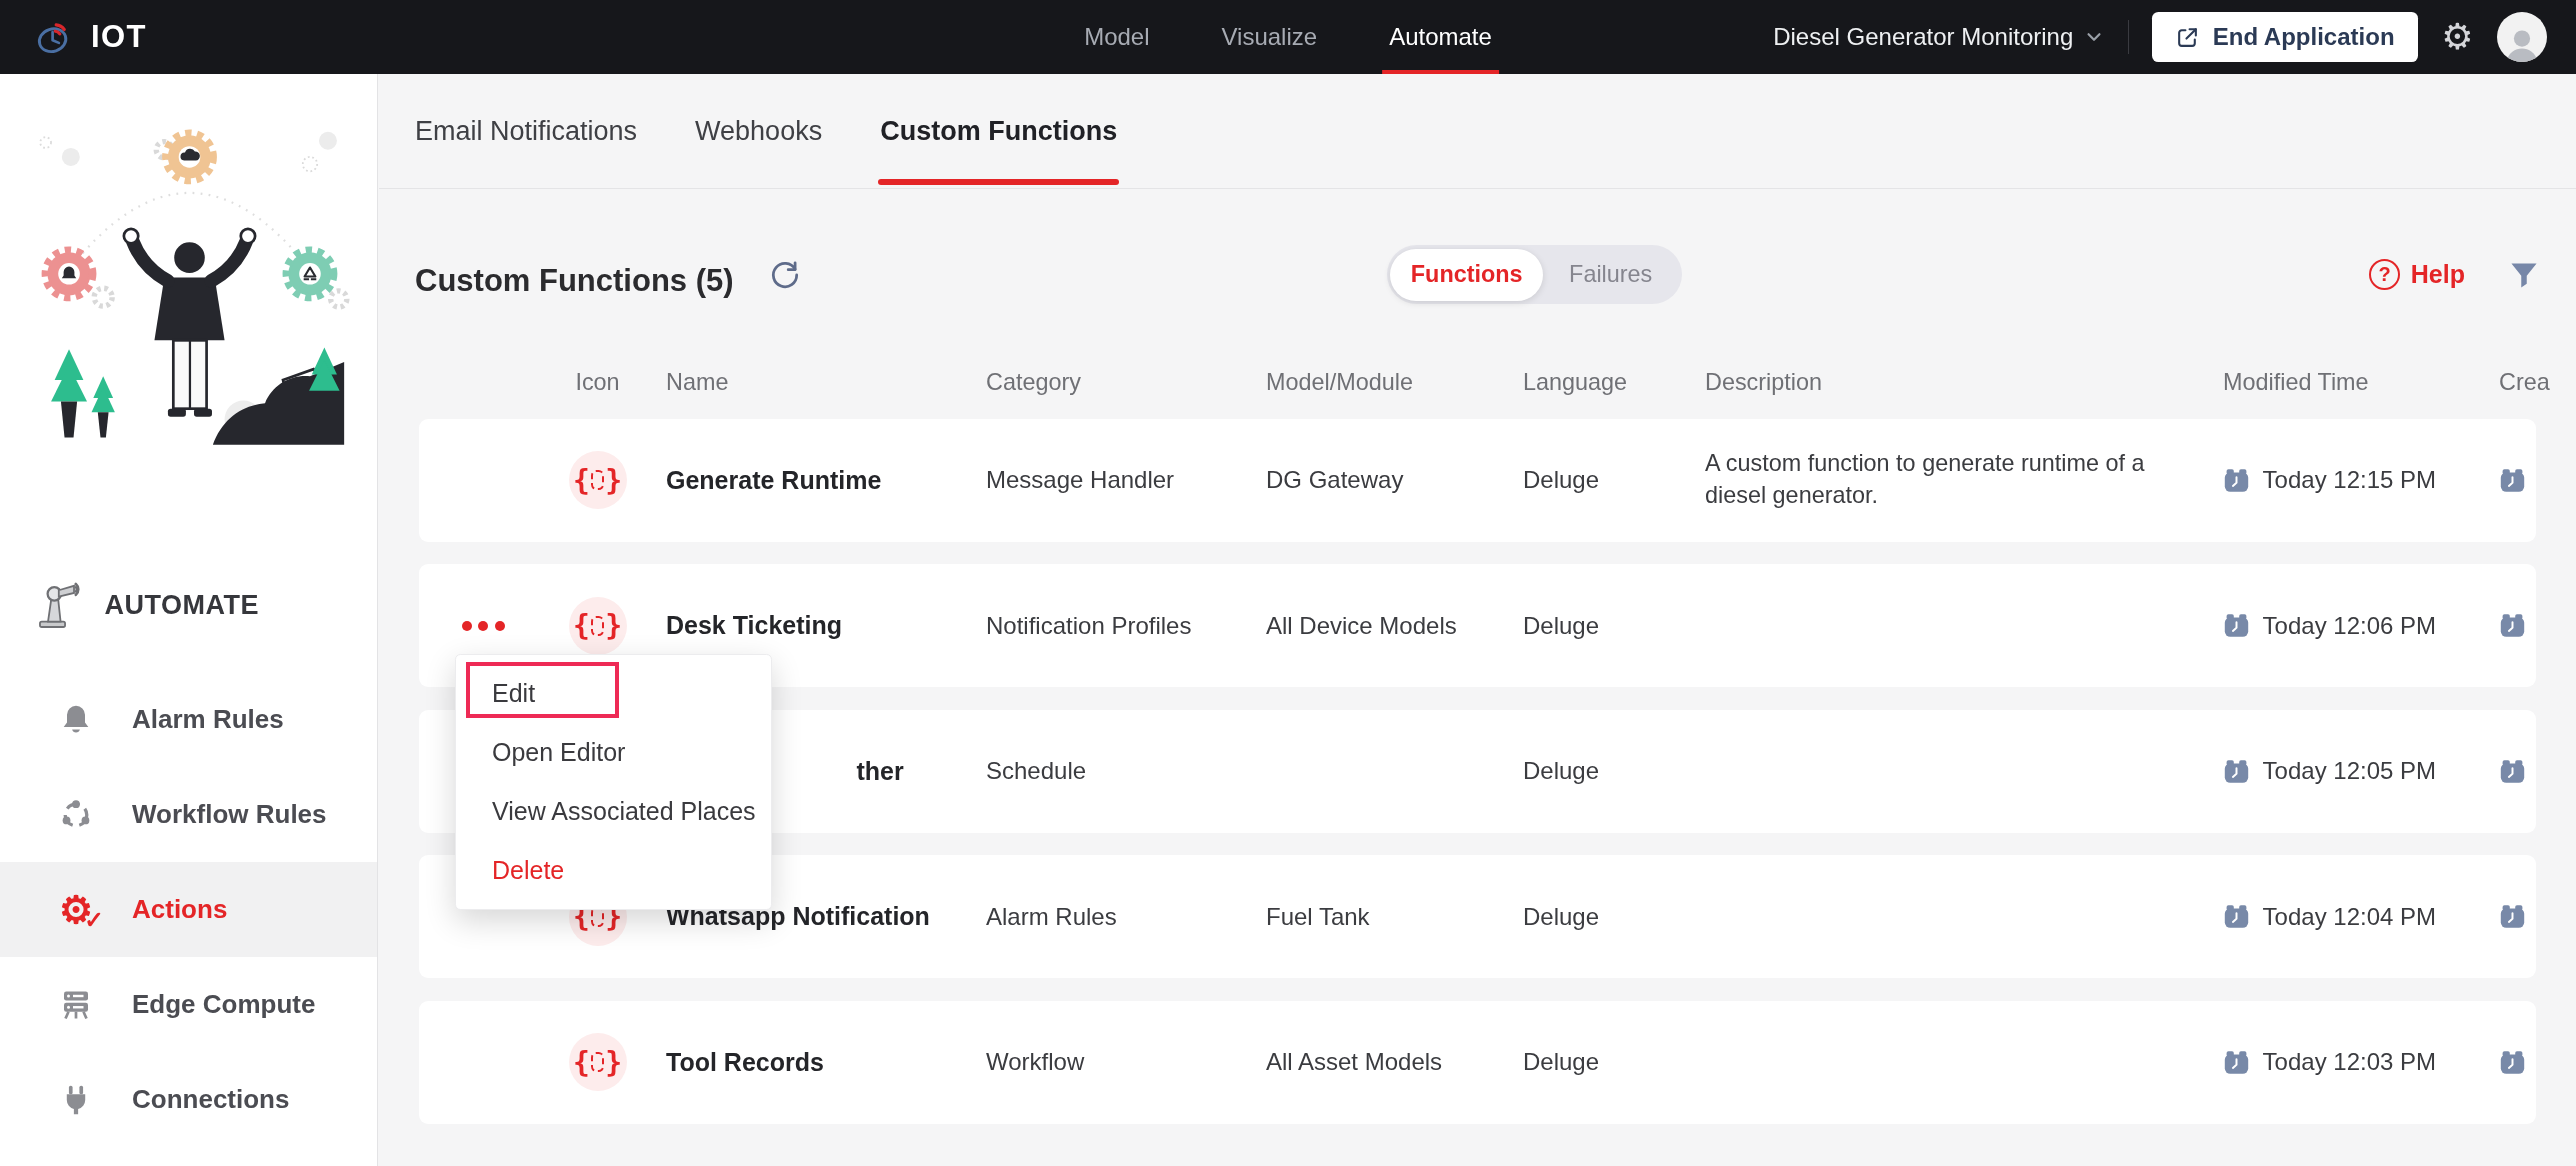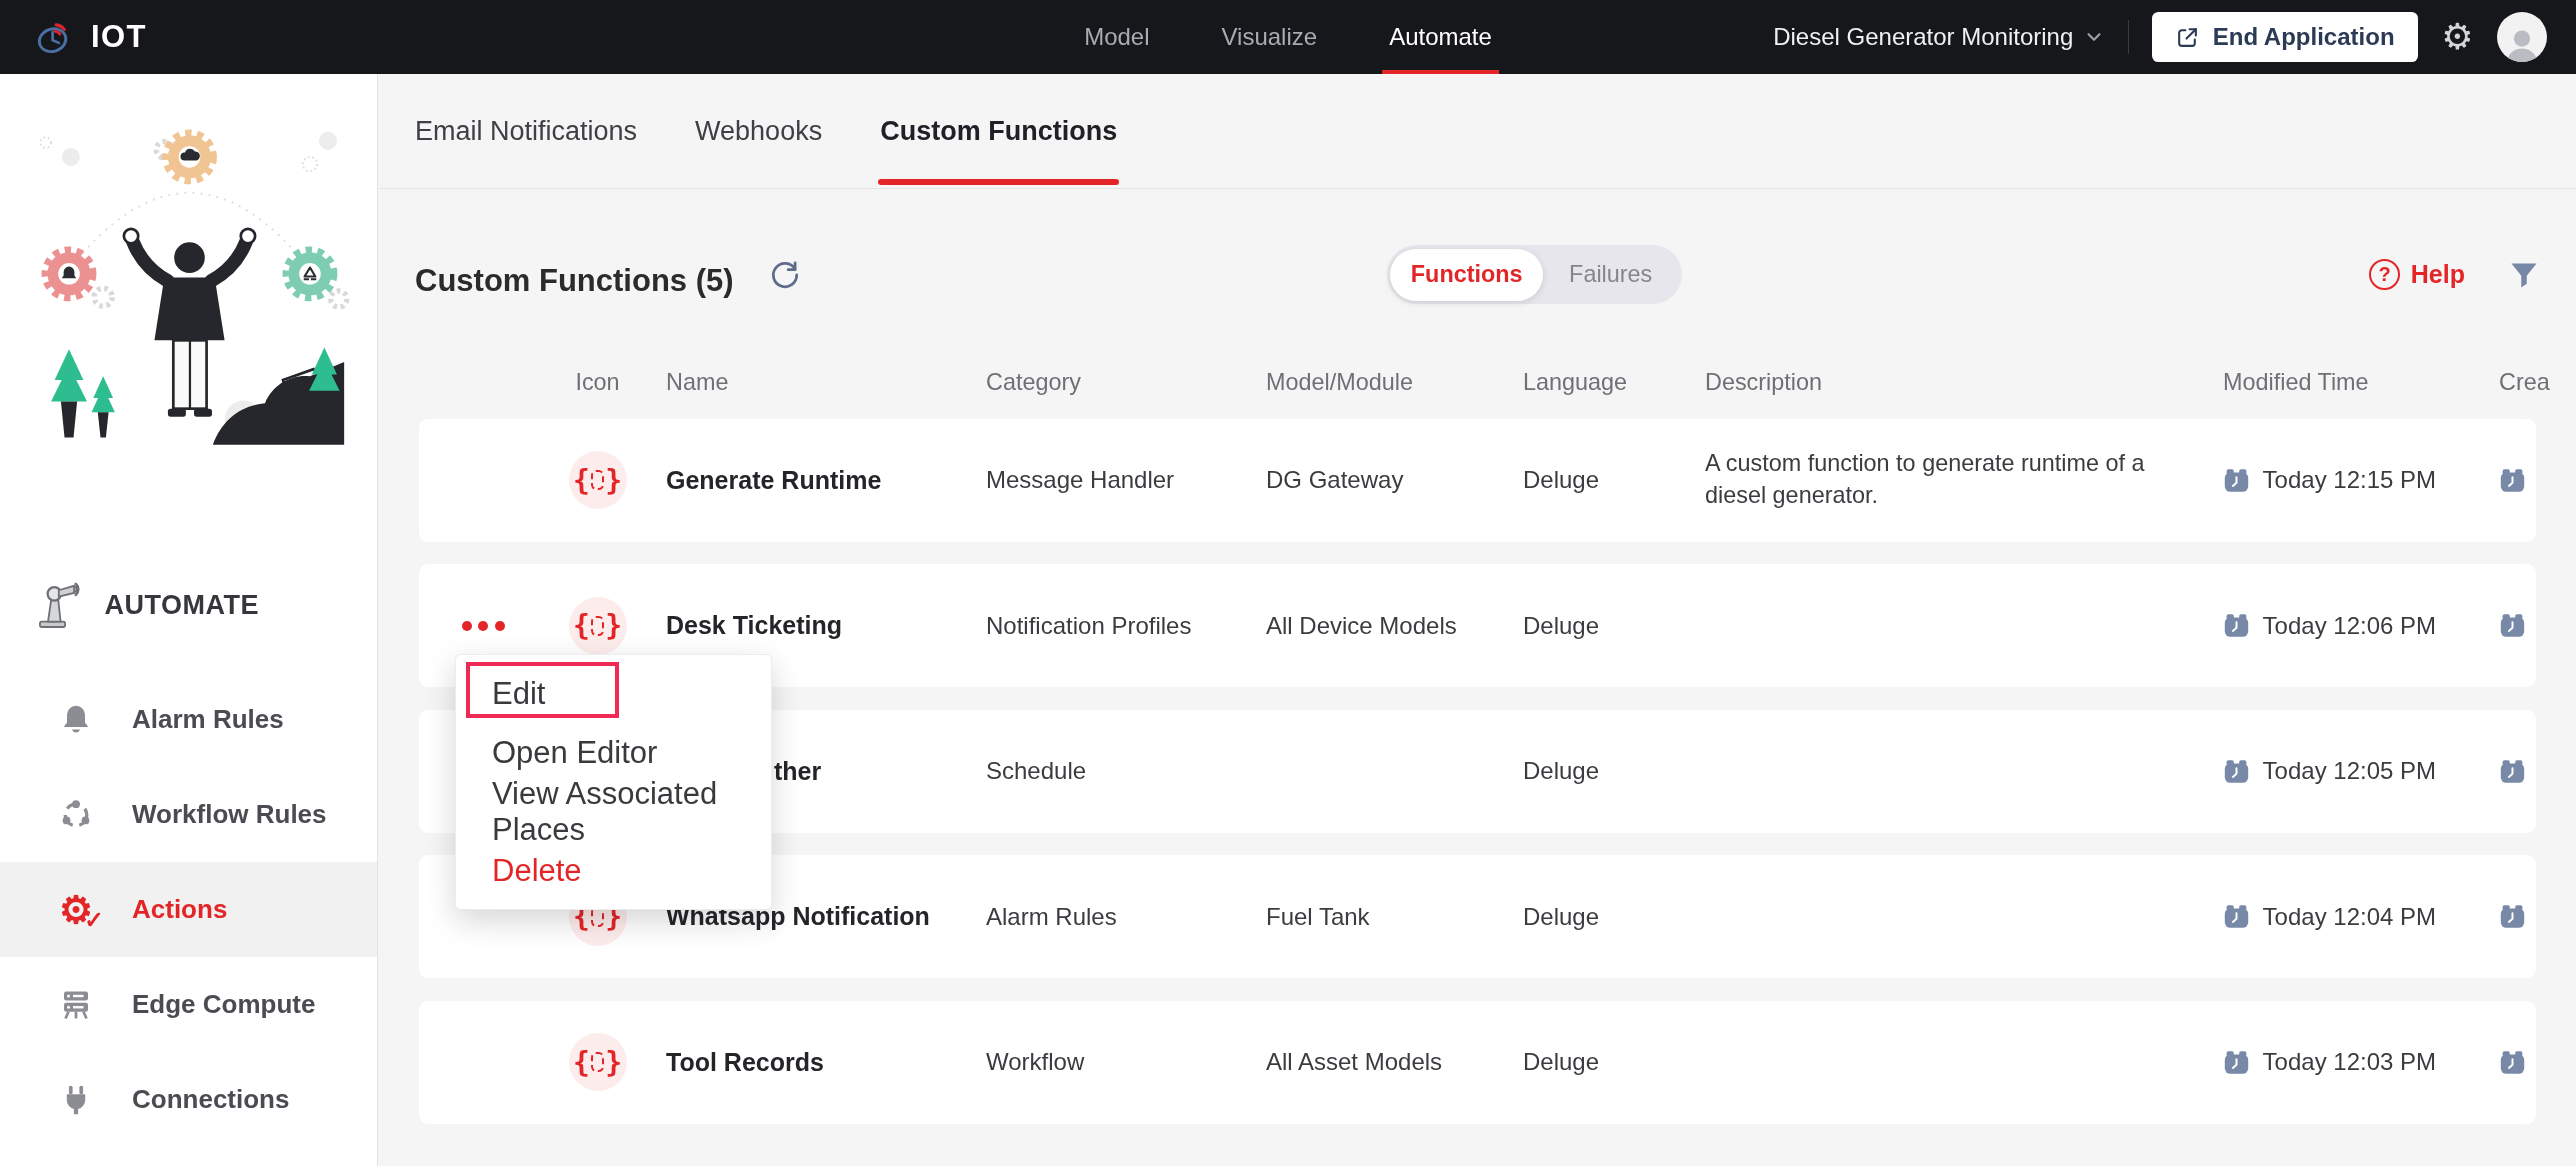--- a/index.html
+++ b/index.html
@@ -79,40 +79,40 @@
   .tablewrap { margin:0 40px; }
   .trow, .thead { display:grid;
       grid-template-columns:110px 137px 320px 280px 257px 182px 518px 276px 1fr;
       align-items:center; }
   .thead { height:45px; color:#6f7075; font-size:23.4px; }
   .rows { margin-top:13.5px; }
   .trow { background:#ffffff; border-radius:9px; height:123px; margin-bottom:22.5px;
           overflow:hidden; position:relative; }
   .cell { font-size:24px; color:#3b3c40; }
   .cell.name { font-weight:bold; color:#242529; font-size:25px; }
-  .cell.name.offset { padding-left:108px; }
+  .cell.name.offset { padding-left:108px;text-align:center; }
   .cell.desc { font-size:23.4px; line-height:1.35; max-width:491px; padding-right:27px; }
   .timecell { display:flex; align-items:center; gap:12.6px; white-space:nowrap; }
   .dots { display:flex; gap:6.3px; margin-left:43px; }
   .dots i { width:10px; height:10px; border-radius:50%; background:#e42527; }
   .fn-icon { width:58px; height:58px; border-radius:50%; background:#fdecec; margin:0 auto;
              display:flex; align-items:center; justify-content:center; gap:1.8px; }
   .fn-glyph { display:flex; align-items:center; color:#e42527;
               font-family:"DejaVu Sans Mono", monospace; font-size:28px; font-weight:bold; }
   .fn-glyph::before { content:"{"; }
   .fn-glyph::after { content:"}"; }
   .dashbox { display:inline-block; width:13.5px; height:20px; border:2.3px dashed #e42527;
              border-radius:5.4px; margin:0 0.9px; }
 
   
   .ctx-menu { position:absolute; left:455px; top:654px; width:317px; background:#ffffff;
               border:0.9px solid #ececee; border-radius:5.4px; z-index:50;
               box-shadow:0 10.8px 31px rgba(0,0,0,.16); padding:9px 0; }
   .ctx-item { height:59px; display:flex; align-items:center; padding-left:36px;
-              font-size:31px; color:#3a3a3e; cursor:pointer; }
+              font-size:25px; color:#3a3a3e; cursor:pointer; }
   .ctx-item.danger { color:#e42527; }
   .annotation-box { position:absolute; left:466px; top:662px; width:153px; height:56px;
                     border:4.5px solid #ee2a55; z-index:60; pointer-events:none; }
 
   svg { display:block; }
 </style>
 </head>
 <body>
 
 <div id="app">

